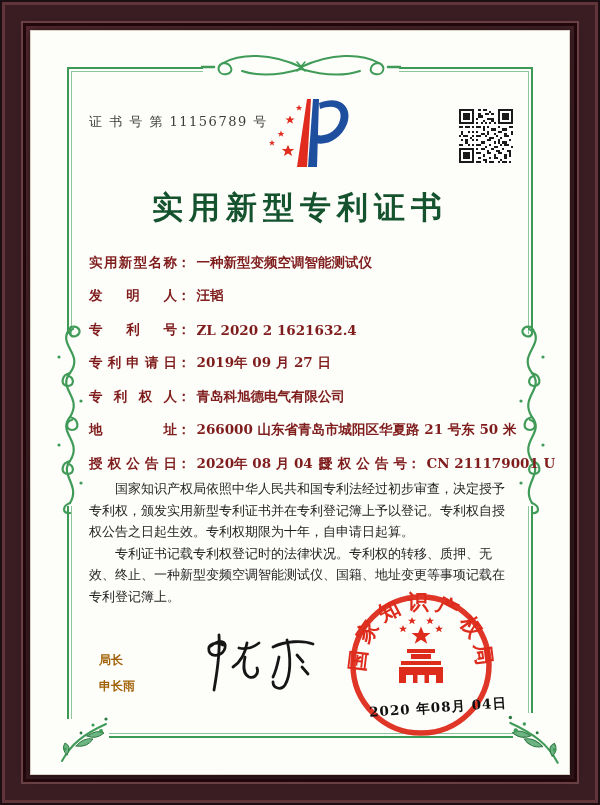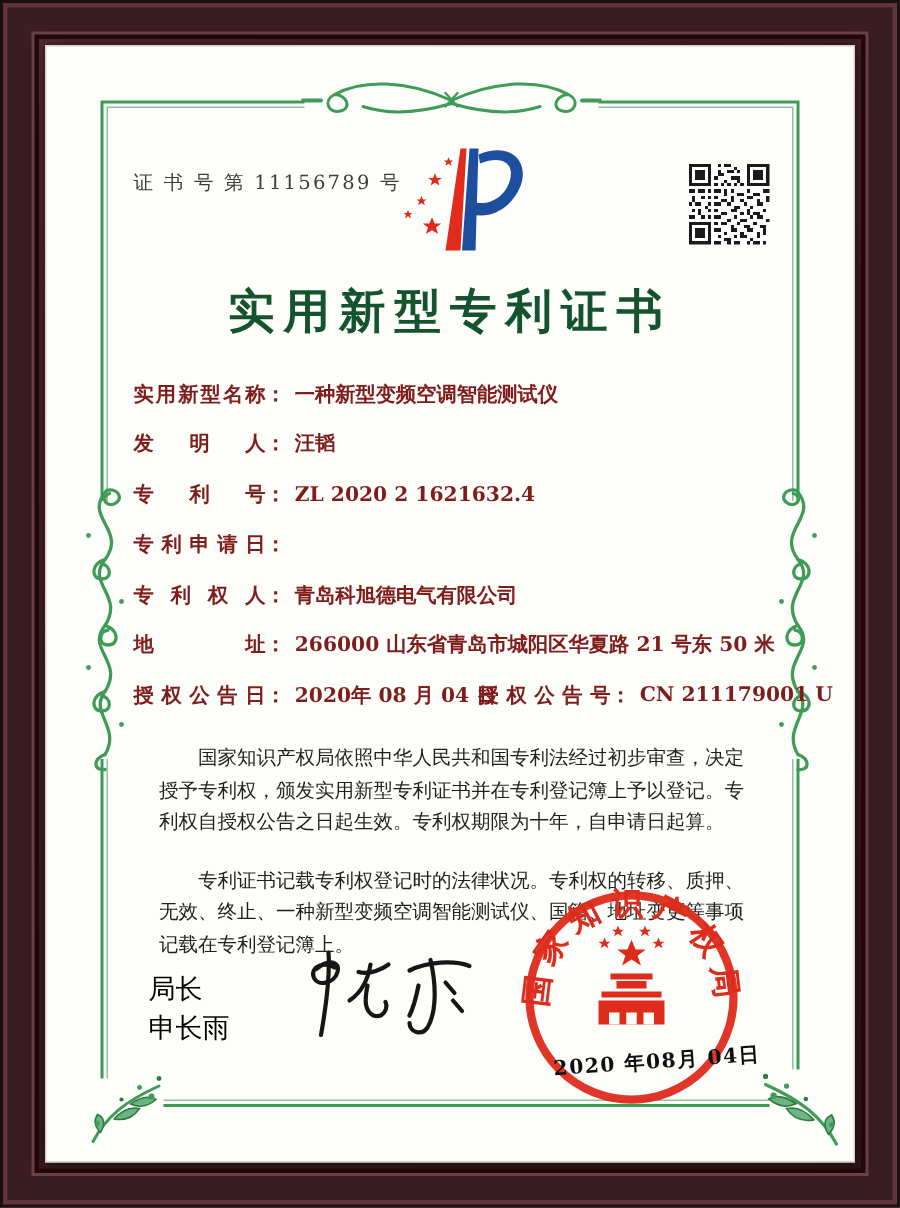--- a/index.html
+++ b/index.html
@@ -30,23 +30,23 @@
          font-size:31px;font-weight:700;letter-spacing:6px;color:#14532d;z-index:3;}
   .fields{position:absolute;left:58px;top:215px;right:40px;z-index:3;
           font-size:13.5px;font-weight:600;color:#7f1d1d;}
   .frow{height:33.5px;display:flex;align-items:center;position:relative;}
   .flabel{display:inline-block;width:88px;text-align:justify;text-align-last:justify;}
   .colon{margin-right:6px;}
   .fvalue{white-space:nowrap;}
   .grant2{position:absolute;left:230px;display:flex;align-items:flex-start;}
   .bodytext{position:absolute;left:58px;top:447px;width:426px;z-index:3;
             font-size:13px;line-height:21.5px;color:#1f1f1f;}
-  .bodytext p{margin:17px;text-indent:2em;}
-  .signer{position:absolute;left:68px;top:616px;z-index:3;font-size:18px;
-          font-weight:400;color:#000000;line-height:26px;}
+  .bodytext p{margin:0;text-indent:2em;}
+  .signer{position:absolute;left:68px;top:616px;z-index:3;font-size:12px;
+          font-weight:700;color:#a16207;line-height:26px;}
   .sig{position:absolute;left:150px;top:600px;z-index:3;}
   .seal{position:absolute;left:315px;top:559px;z-index:3;}
   .sealdate{position:absolute;left:322px;top:668px;width:170px;z-index:4;
             text-align:center;font-size:13.5px;font-weight:700;color:#101010;
             letter-spacing:1px;transform:rotate(-4deg);}
 </style>
 </head>
 <body>
 
 <div class="stage">
@@ -184,20 +184,21 @@
           <span class="fvalue">汪韬</span>
       </div>
       <div class="frow">
         <span class="flabel">专利号</span>
           <span class="colon">：</span>
           <span class="fvalue">ZL 2020 2 1621632.4</span>
       </div>
       <div class="frow">
         <span class="flabel">专利申请日</span>
           <span class="colon">：</span>
+          <span class="fvalue">2019年 09 月 27 日</span>
       </div>
       <div class="frow">
         <span class="flabel">专利权人</span>
           <span class="colon">：</span>
           <span class="fvalue">青岛科旭德电气有限公司</span>
       </div>
       <div class="frow">
         <span class="flabel">地址</span>
           <span class="colon">：</span>
           <span class="fvalue">266000 山东省青岛市城阳区华夏路 21 号东 50 米</span>

